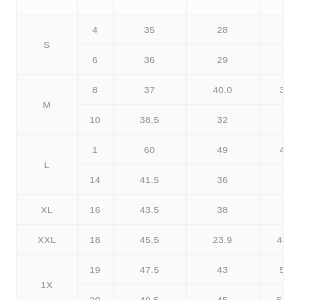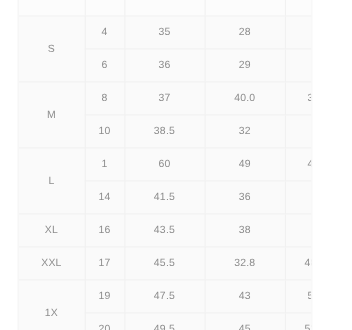--- a/index.html
+++ b/index.html
@@ -172,23 +172,23 @@
         <tr>
           <td class="size-label group-start">XL</td>
           <td class="group-start">16</td>
           <td class="group-start">43.5</td>
           <td class="group-start">38</td>
           <td class="group-start">46</td>
         </tr>
 
         <tr>
           <td class="size-label">XXL</td>
-          <td>17</td>
+          <td>18</td>
           <td>45.5</td>
-          <td>32.8</td>
+          <td>23.9</td>
           <td>48.25</td>
         </tr>
 
         <tr>
           <td class="size-label" rowspan="2">1X</td>
           <td>19</td>
           <td>47.5</td>
           <td>43</td>
           <td>50.5</td>
         </tr>

